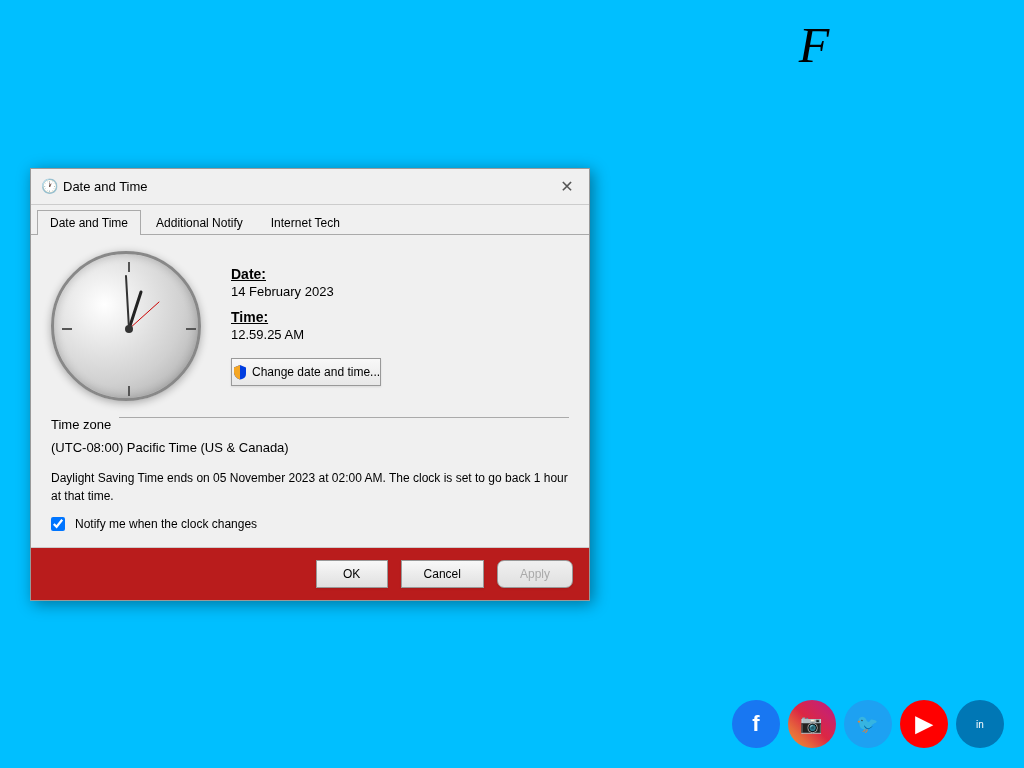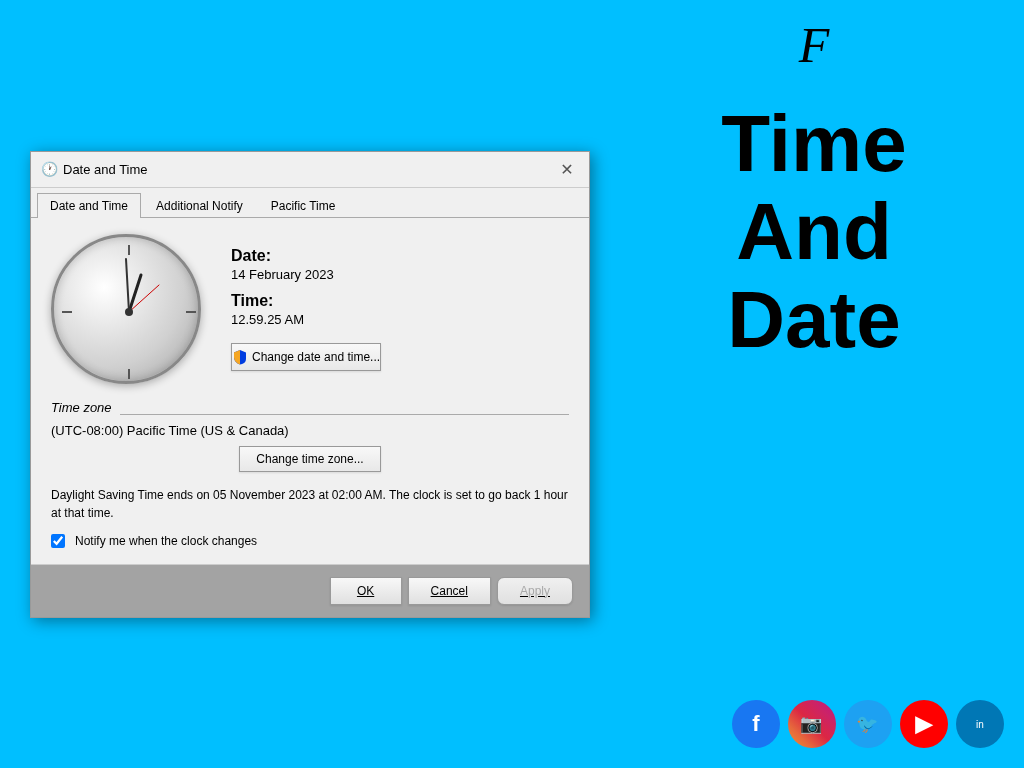--- a/index.html
+++ b/index.html
@@ -190,21 +190,22 @@
     }
 
     .date-time-info {
       display: flex;
       flex-direction: column;
       gap: 10px;
     }
 
     .dt-label {
       font-weight: 600;
-      font-size: 16px;
+      font-size: 14px;
+      text-decoration: underline;
     }
 
     .dt-value {
       font-size: 13px;
       margin-top: 2px;
     }
 
     .change-btn {
       display: flex;
       align-items: center;
@@ -219,24 +220,23 @@
     }
 
     .shield-icon {
       width: 16px;
       height: 16px;
     }
 
     
     .section-header {
       display: flex;
-      align-items: flex-end;
+      align-items: flex-start;
       gap: 8px;
       margin: 12px 0 8px 0;
-      font-style: italic;
     }
 
     .section-label {
       font-size: 13px;
       font-weight: normal;
       white-space: nowrap;
     }
 
     .section-line {
       flex: 1;
@@ -278,25 +278,24 @@
     .notify-checkbox {
       width: 14px;
       height: 14px;
       cursor: pointer;
     }
 
     
     .dialog-footer {
       display: flex;
       justify-content: flex-end;
-      gap: 6px;
+      gap: 13px;
       padding: 12px 16px;
       border-top: 1px solid #ccc;
-      background: #a3a3a3;
-      text-decoration: underline;
+      background: #b91c1c;
     }
 
     .footer-btn {
       padding: 6px 22px;
       border: 1px solid #999;
       background: linear-gradient(to bottom, #f8f8f8, #e0e0e0);
       cursor: pointer;
       font-size: 12px;
       min-width: 72px;
       box-shadow: 0 1px 2px rgba(0,0,0,0.1);
@@ -333,21 +332,21 @@
     </div>
 
     <div class="tabs-bar">
       <div class="tab active">
         <span>Date and Time</span>
       </div>
       <div class="tab">
         <span>Additional Notify</span>
       </div>
       <div class="tab">
-        <span>Pacific Time</span>
+        <span>Internet Tech</span>
       </div>
     </div>
 
     <div class="dialog-content">
 
       <div class="clock-date-row">
 
         <div class="clock-face">
 
           <svg width="150" height="150" style="position:absolute;top:0;left:0;">
@@ -386,23 +385,20 @@
         </div>
       </div>
 
       <div class="section-header">
         <span class="section-label">Time zone</span>
         <div class="section-line"></div>
       </div>
 
       <div class="timezone-text">(UTC-08:00) Pacific Time (US &amp; Canada)</div>
 
-      <button class="change-tz-btn">
-        <span>Change time zone...</span>
-      </button>
 
       <div class="dst-note">Daylight Saving Time ends on 05 November 2023 at 02:00 AM. The clock is set to go back 1 hour at that time.</div>
 
       <div class="notify-row">
         <input type="checkbox" class="notify-checkbox" checked="" style="">
         <span>Notify me when the clock changes</span>
       </div>
     </div>
 
     <div class="dialog-footer">
@@ -416,25 +412,20 @@
         <span>Apply</span>
       </button>
     </div>
   </div>
 </div>
 
 <div class="right-panel">
   <div class="logo-area">
     <div class="f-logo">F</div>
   </div>
-  <div class="big-title">
-    <div>Time</div>
-    <div>And</div>
-    <div>Date</div>
-  </div>
 </div>
 
 <div class="social-icons">
   <div class="social-icon social-facebook" style="font-family:sans-serif;font-weight:900;">f</div>
   <div class="social-icon social-instagram" style="font-size:18px;">📷</div>
   <div class="social-icon social-twitter" style="font-size:18px;">🐦</div>
   <div class="social-icon social-youtube">▶</div>
   <div class="social-icon social-linkedin" style="font-size:10px;font-weight:400;">in</div>
 </div>
 

